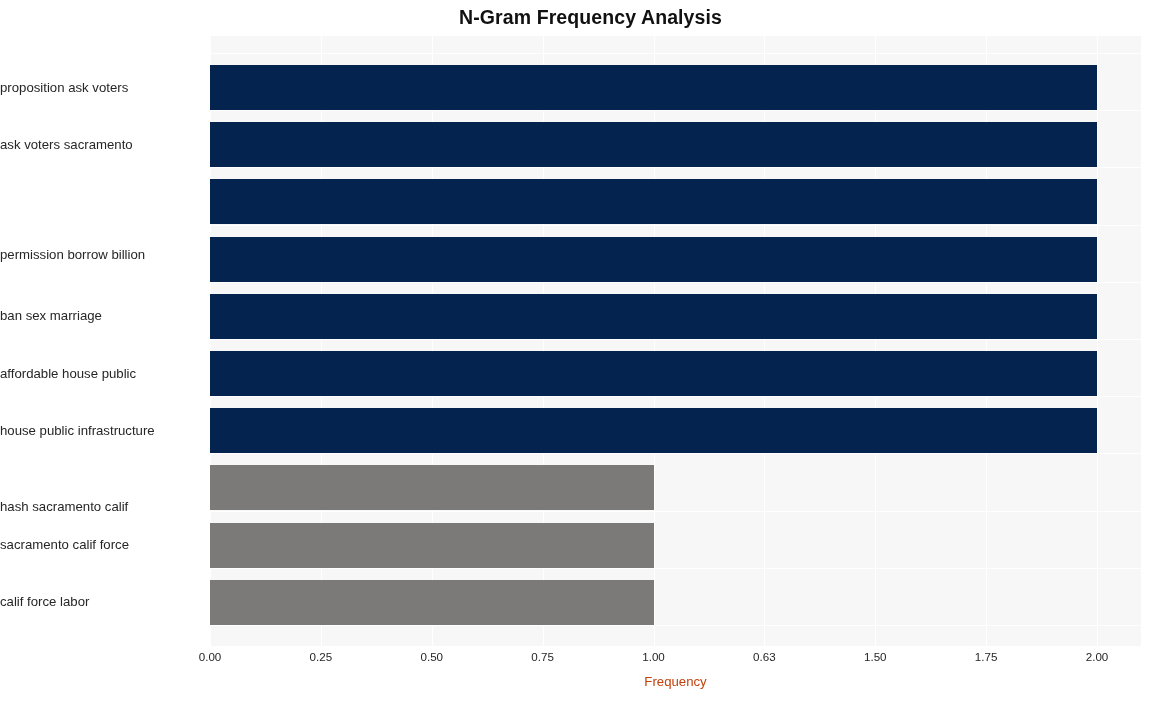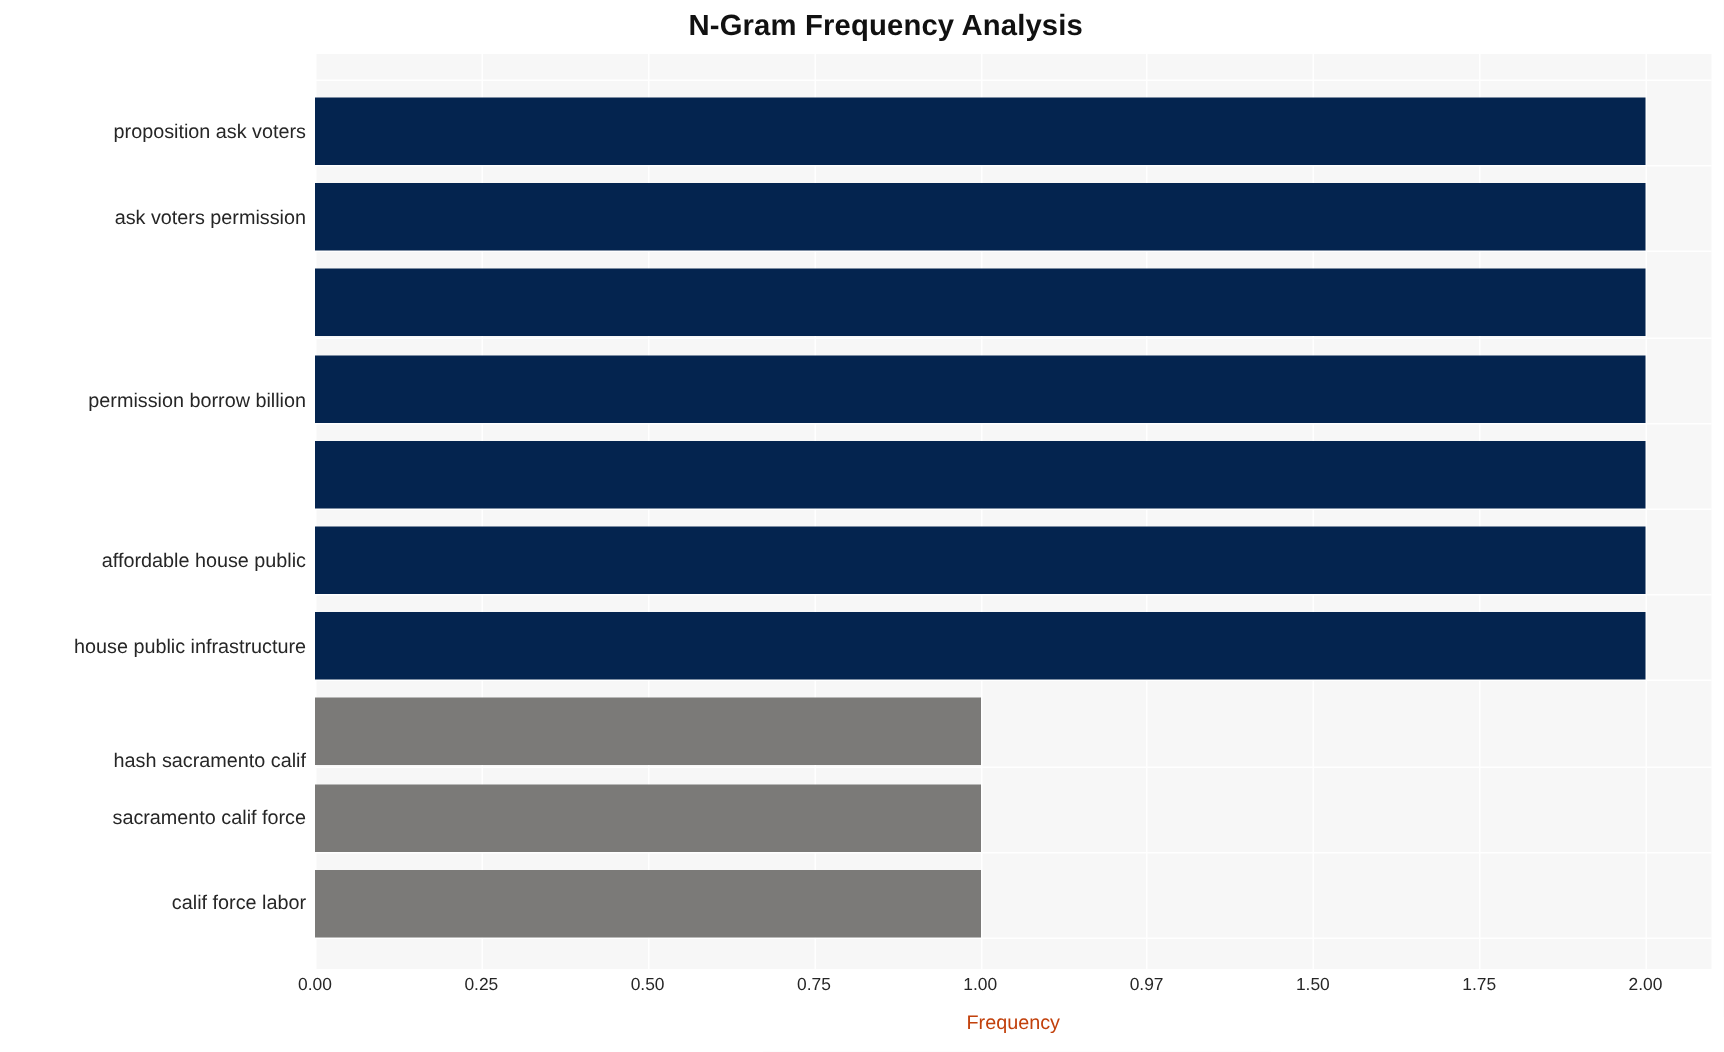--- a/index.html
+++ b/index.html
@@ -65,21 +65,21 @@
     position: absolute;
     left: 0;
     top: 36px;
     width: 204px;
     height: 610px;
   }
   .ylabel {
     position: absolute;
     right: 0;
     width: 204px;
-    text-align: right;
+    text-align: left;
     font-size: 13.2px;
     color: #262626;
     line-height: 16px;
     white-space: nowrap;
   }
   #x-ticks {
     position: absolute;
     left: 0;
     top: 650px;
     width: 1103px;
@@ -105,22 +105,23 @@
 </style>
 </head>
 <body>
 
 <div id="figure">
 
   <div id="chart-title">N-Gram Frequency Analysis</div>
 
   <div id="y-labels">
       <div class="ylabel" style="top: 43.5px;">proposition ask voters</div>
-      <div class="ylabel" style="top: 100.7px;">ask voters permission</div>
-      <div class="ylabel" style="top: 223px; margin-left: 44px;">permission borrow billion</div>
+      <div class="ylabel" style="top: 100.7px;">ask voters sacramento</div>
+      <div class="ylabel" style="top: 211px; margin-left: 44px;">permission borrow billion</div>
+      <div class="ylabel" style="top: 272.3px;">ban sex marriage</div>
       <div class="ylabel" style="top: 329.5px;">affordable house public</div>
       <div class="ylabel" style="top: 386.7px;">house public infrastructure</div>
       <div class="ylabel" style="top: 443.9px; margin-top: 19px;">hash sacramento calif</div>
       <div class="ylabel" style="top: 501.1px;">sacramento calif force</div>
       <div class="ylabel" style="top: 558.3px;">calif force labor</div>
     </div>
 
   <div id="plot-area">
       <div class="vgrid" style="left: 0px;"></div>
       <div class="vgrid" style="left: 110.875px;"></div>
@@ -153,21 +154,21 @@
       <div class="bar" title="sacramento calif force: 1" style="top: 486.6px; width: 443.5px; background: rgb(123, 122, 120);"></div>
       <div class="bar" title="calif force labor: 1" style="top: 543.8px; width: 443.5px; background: rgb(123, 122, 120);"></div>
     </div>
 
   <div id="x-ticks">
       <div class="xtick" style="left: 210px;">0.00</div>
       <div class="xtick" style="left: 320.875px;">0.25</div>
       <div class="xtick" style="left: 431.75px;">0.50</div>
       <div class="xtick" style="left: 542.625px;">0.75</div>
       <div class="xtick" style="left: 653.5px;">1.00</div>
-      <div class="xtick" style="left: 764.375px;">0.97</div>
+      <div class="xtick" style="left: 764.375px;">0.63</div>
       <div class="xtick" style="left: 875.25px;">1.50</div>
       <div class="xtick" style="left: 986.125px;">1.75</div>
       <div class="xtick" style="left: 1097px;">2.00</div>
     </div>
 
   <div id="x-axis-label">Frequency</div>
 
 </div>
 
 </body></html>

